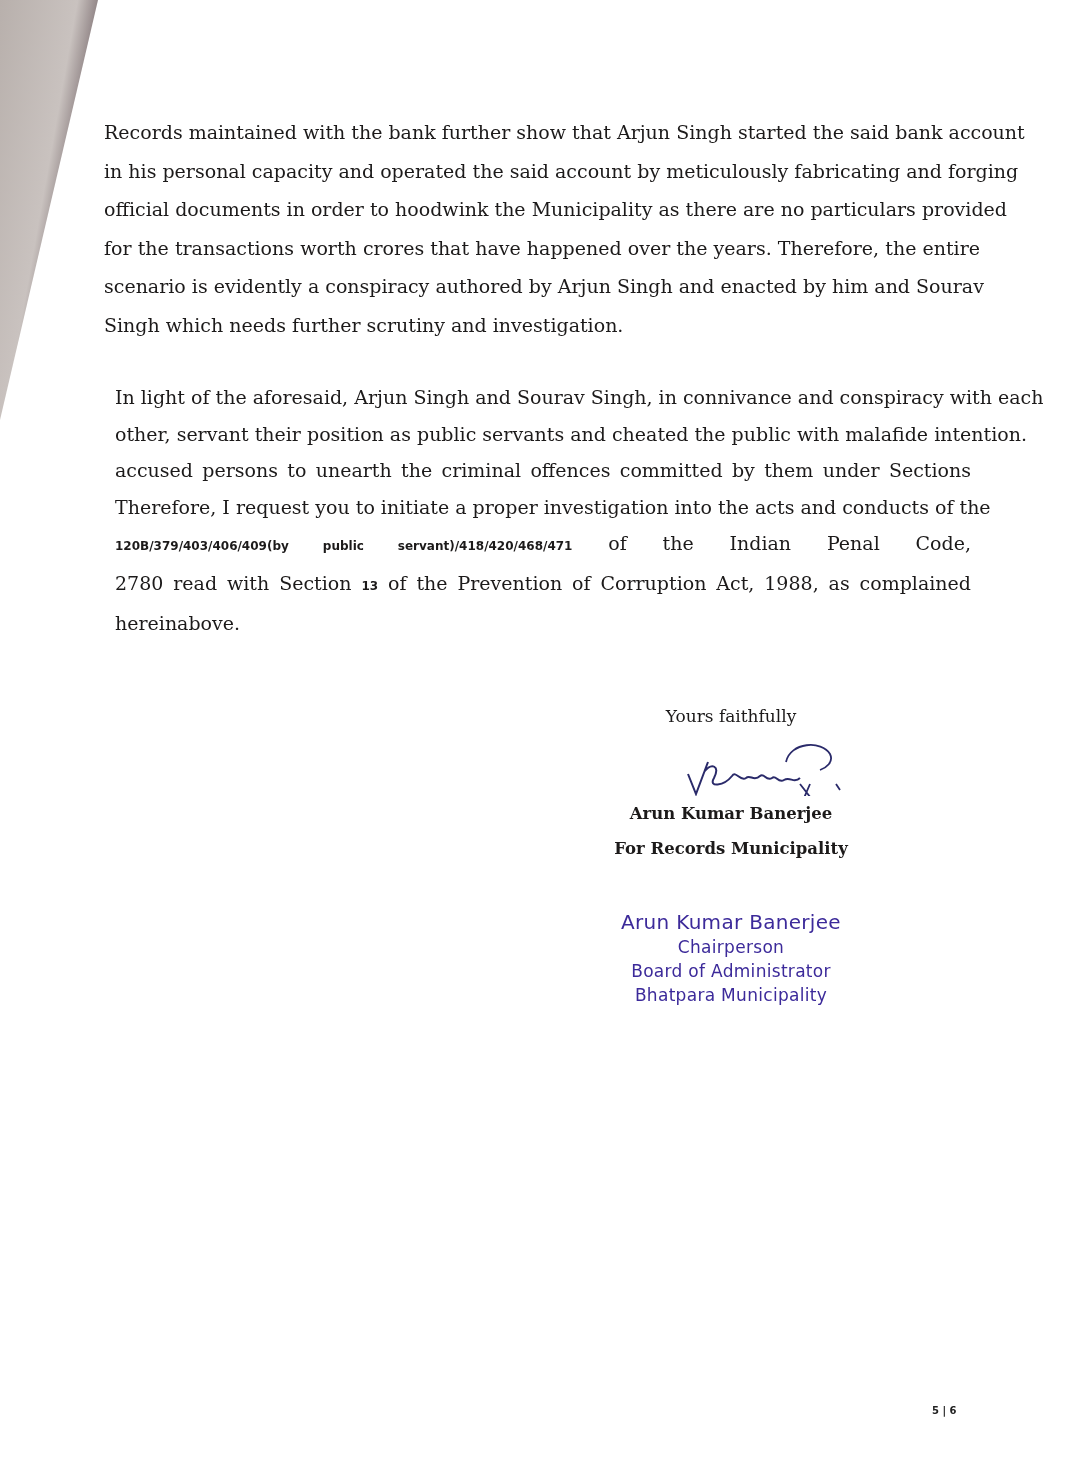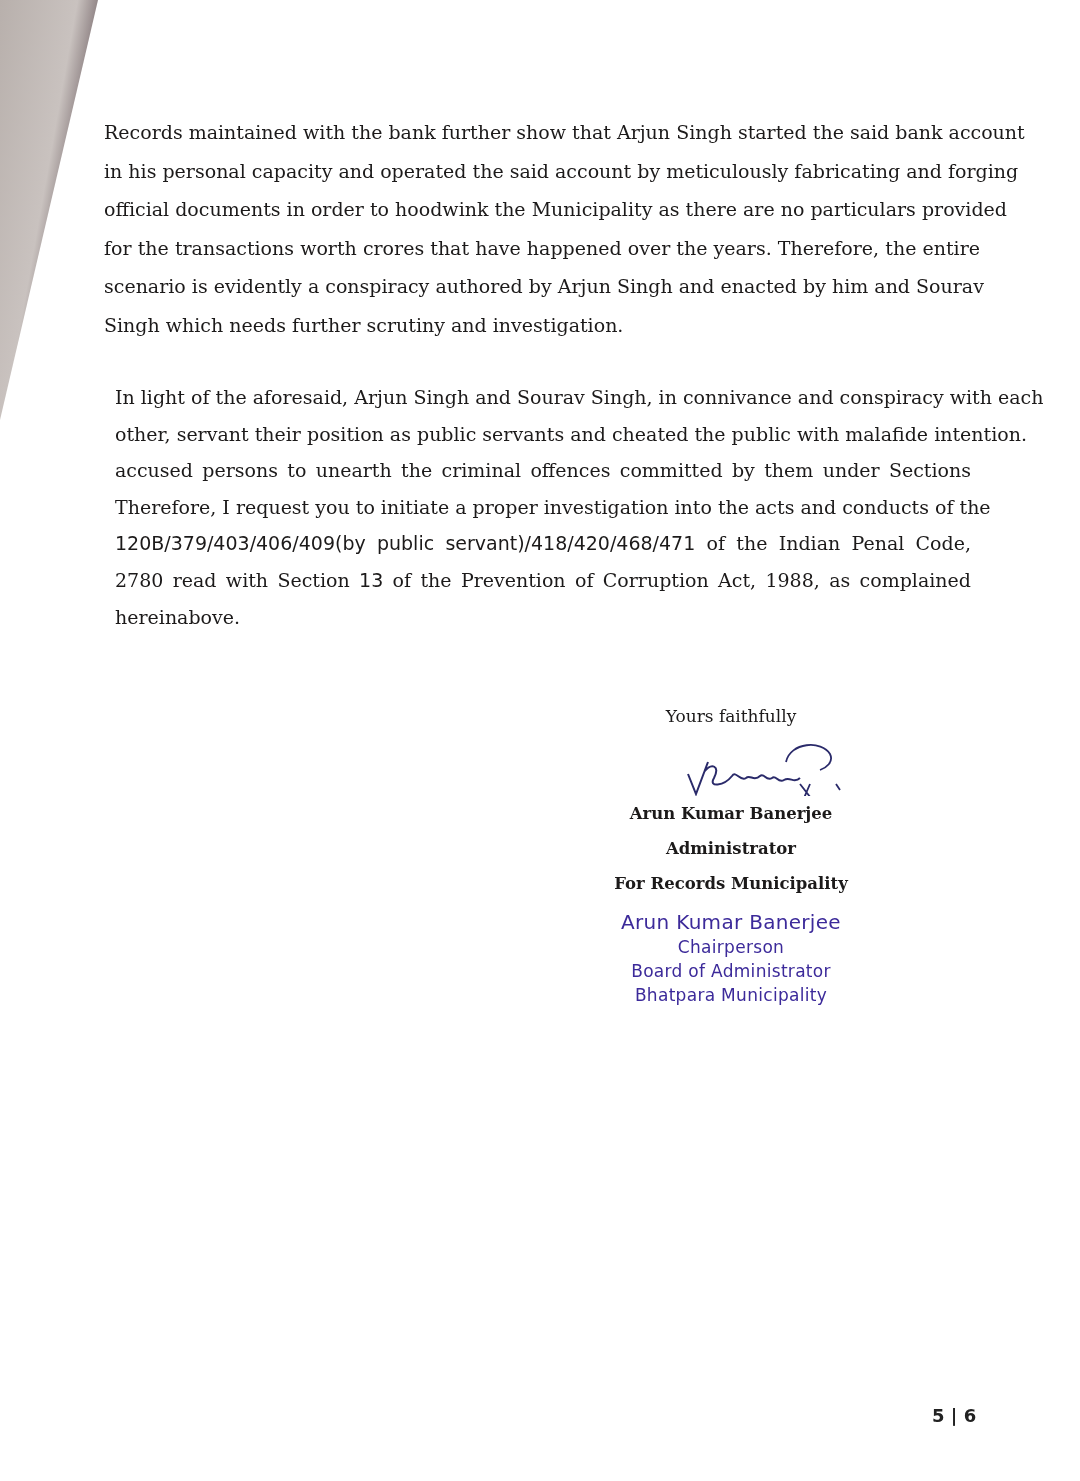--- a/index.html
+++ b/index.html
@@ -15,29 +15,29 @@
     clip-path: polygon(0 0, 98px 0, 0 420px);
   }
   .para {
     position: absolute; font-size: 19px; line-height: 38px;
     text-align: justify; text-align-last: left;
   }
   .p1 { left: 104px; top: 113px; width: 876px; line-height: 38.6px; }
   .p2 { left: 115px; top: 379px; width: 856px; line-height: 36.6px; }
   .line { display: block; text-align: justify; text-align-last: justify; white-space: nowrap; }
   .line.last { text-align-last: left; }
-  b { font-weight: normal; font-family: "DejaVu Sans", "Liberation Sans", sans-serif; font-size: 19px; }
+  b { font-weight: bold; font-family: "DejaVu Sans", "Liberation Sans", sans-serif; font-size: 12px; }
   .sign { position: absolute; left: 600px; top: 706px; width: 262px; text-align: center; }
   .yf { font-size: 17px; margin-bottom: 6px; }
   .signature { height: 64px; }
   .sname { font-weight: bold; font-size: 16.5px; line-height: 35px; }
   .stamp { position: absolute; left: 596px; top: 909px; width: 270px; text-align: center;
     font-family: "DejaVu Sans", "Liberation Sans", sans-serif; color: #3c2a9a; font-size: 17px; line-height: 24px; letter-spacing: 0.3px; }
   .stamp .big { font-size: 20px; line-height: 26px; }
-  .pagenum { position: absolute; left: 932px; top: 1405px; font-family: "DejaVu Sans", "Liberation Sans", sans-serif; font-weight: bold; font-size: 18px; color: #222; }
+  .pagenum { position: absolute; left: 932px; top: 1405px; font-family: "DejaVu Sans", "Liberation Sans", sans-serif; font-weight: bold; font-size: 10px; color: #222; }
 </style>
 </head>
 <body>
 
 <div class="edge"></div>
 
 <div class="para p1">
   <span class="line">Records maintained with the bank further show that Arjun Singh started the said bank account</span>
   <span class="line">in his personal capacity and operated the said account by meticulously fabricating and forging</span>
   <span class="line">official documents in order to hoodwink the Municipality as there are no particulars provided</span>
@@ -59,21 +59,20 @@
 <div class="sign">
   <div class="yf">Yours faithfully</div>
   <div class="signature">
     <svg width="262" height="64" viewBox="0 0 262 64">
       <path d="M88 42 L96 62 L108 30 M104 40 C112 30,120 34,114 46 C108 56,124 54,132 44 C136 38,140 50,146 46 C150 42,154 50,160 44 C164 40,166 50,172 46 C176 42,178 52,184 48 C190 44,194 52,200 46" stroke="#2a2a6a" stroke-width="2" fill="none"></path>
       <path d="M186 30 C190 10,222 8,230 22 C234 30,226 36,220 38" stroke="#2a2a6a" stroke-width="1.8" fill="none"></path>
       <path d="M200 52 L214 70 M210 52 L204 66 M236 52 L240 58" stroke="#2a2a6a" stroke-width="1.8" fill="none"></path>
     </svg>
   </div>
   <div class="sname">Arun Kumar Banerjee</div>
-  <div class="sname">Administrator</div>
   <div class="sname">For Records Municipality</div>
 </div>
 
 <div class="stamp">
   <div class="big">Arun Kumar Banerjee</div>
   <div>Chairperson</div>
   <div>Board of Administrator</div>
   <div>Bhatpara Municipality</div>
 </div>
 

